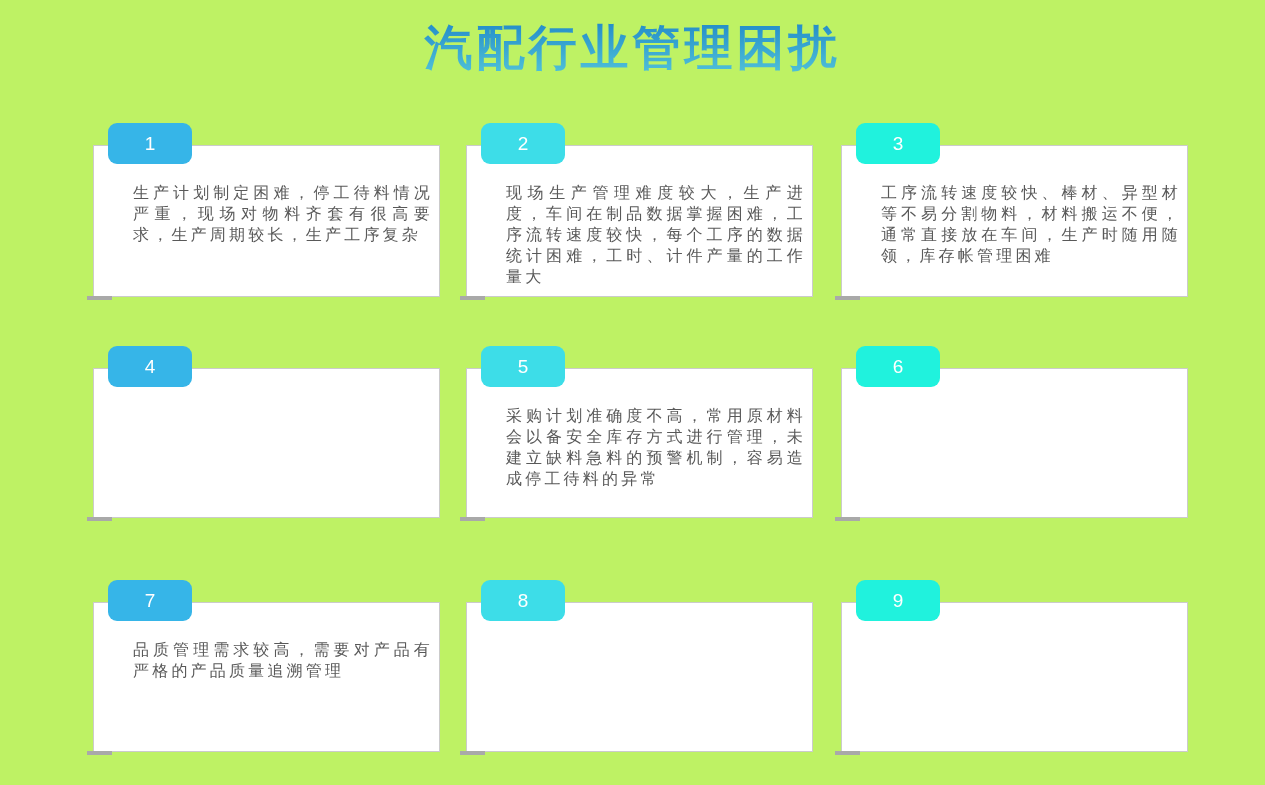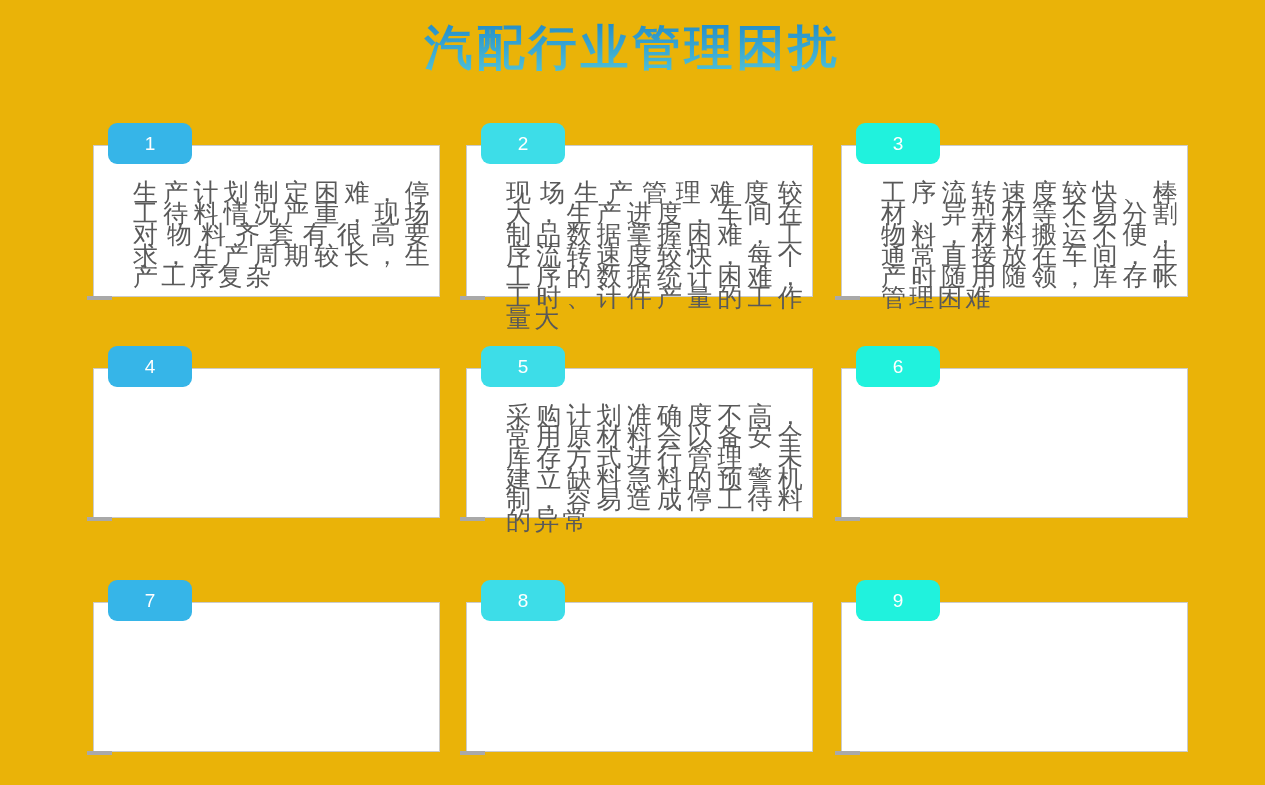--- a/index.html
+++ b/index.html
@@ -1,19 +1,19 @@
 <!DOCTYPE html>
 <html><head>
 <meta charset="utf-8">
 <style>
   html,body{margin:0;padding:0;background:#ffffff;}
   .page{
     position:relative;
     width:1265px;height:785px;
-    background:#eab308;
+    background:#bef264;
     overflow:hidden;
     font-family:"Liberation Sans","DejaVu Sans",sans-serif;
   }
   .title{
     position:absolute;
     top:16px;left:0;right:0;
     margin:0;
     text-align:center;
     font-size:48px;
     font-weight:800;
@@ -50,21 +50,21 @@
     display:flex;
     align-items:center;
     justify-content:center;
     color:#ffffff;
     font-size:19px;
     line-height:1;
   }
   .card-text{
     margin:0;
     padding:36px 6px 0 39px;
-    font-size:25px;
+    font-size:16px;
     line-height:21px;
     letter-spacing:3.2px;
     color:#595959;
     text-align:justify;
   }
 </style>
 </head>
 <body>
 
 <div class="page">
@@ -93,20 +93,21 @@
     <div class="tab" style="background: rgb(61, 221, 232);">5</div>
     <p class="card-text">采购计划准确度不高，常用原材料会以备安全库存方式进行管理，未建立缺料急料的预警机制，容易造成停工待料的异常</p>
   </div>
 
   <div class="card c3 r2">
     <div class="tab" style="background: rgb(32, 242, 221);">6</div>
   </div>
 
   <div class="card c1 r3">
     <div class="tab" style="background: rgb(54, 181, 232);">7</div>
+    <p class="card-text">品质管理需求较高，需要对产品有严格的产品质量追溯管理</p>
   </div>
 
   <div class="card c2 r3">
     <div class="tab" style="background: rgb(61, 221, 232);">8</div>
   </div>
 
   <div class="card c3 r3">
     <div class="tab" style="background: rgb(32, 242, 221);">9</div>
   </div>
 </div>

